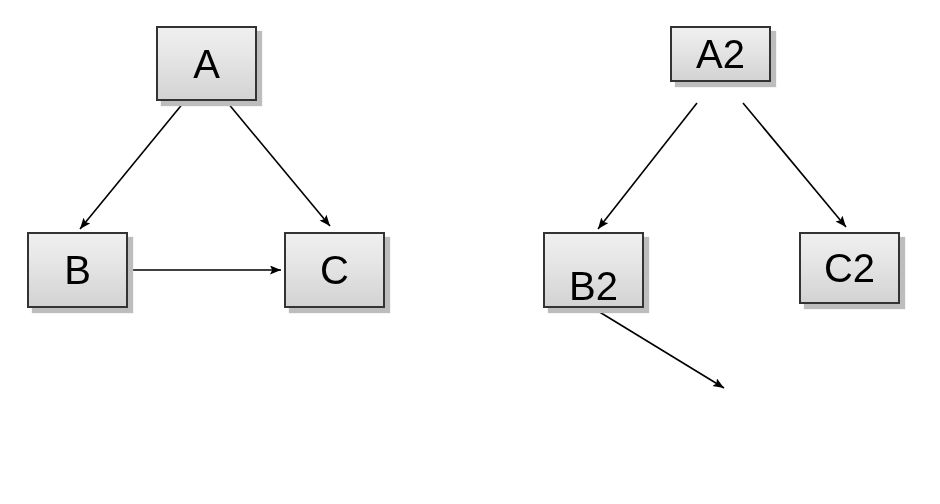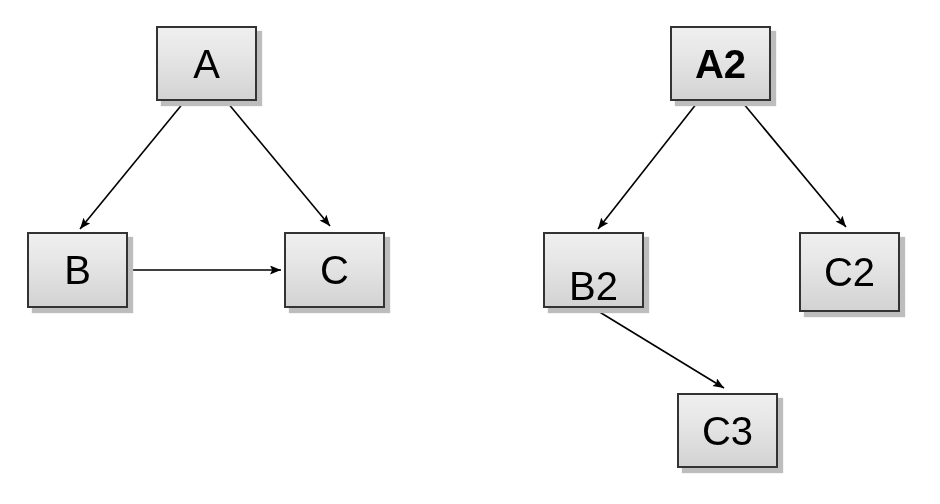--- a/index.html
+++ b/index.html
@@ -65,26 +65,23 @@
   <div class="node" style="left: 156px; top: 26px; width: 101px; height: 75px;">
     <span class="node-label">A</span>
   </div>
   <div class="node" style="left: 27px; top: 232px; width: 101px; height: 76px;">
     <span class="node-label">B</span>
   </div>
   <div class="node" style="left: 284px; top: 232px; width: 101px; height: 76px;">
     <span class="node-label">C</span>
   </div>
 
-  <div class="node" style="left: 670px; top: 26px; width: 101px; height: 75px; font-weight: bold;">
+  <div class="node" style="left: 670px; top: 26px; width: 101px; height: 56px;">
     <span class="node-label">A2</span>
   </div>
   <div class="node" style="left: 543px; top: 232px; width: 101px; height: 76px; align-items: flex-end;">
     <span class="node-label">B2</span>
   </div>
-  <div class="node" style="left: 799px; top: 232px; width: 101px; height: 80px;">
+  <div class="node" style="left: 799px; top: 232px; width: 101px; height: 72px;">
     <span class="node-label">C2</span>
-  </div>
-  <div class="node" style="left: 677px; top: 393px; width: 101px; height: 75px;">
-    <span class="node-label">C3</span>
   </div>
 
 </div>
 
 </body></html>

